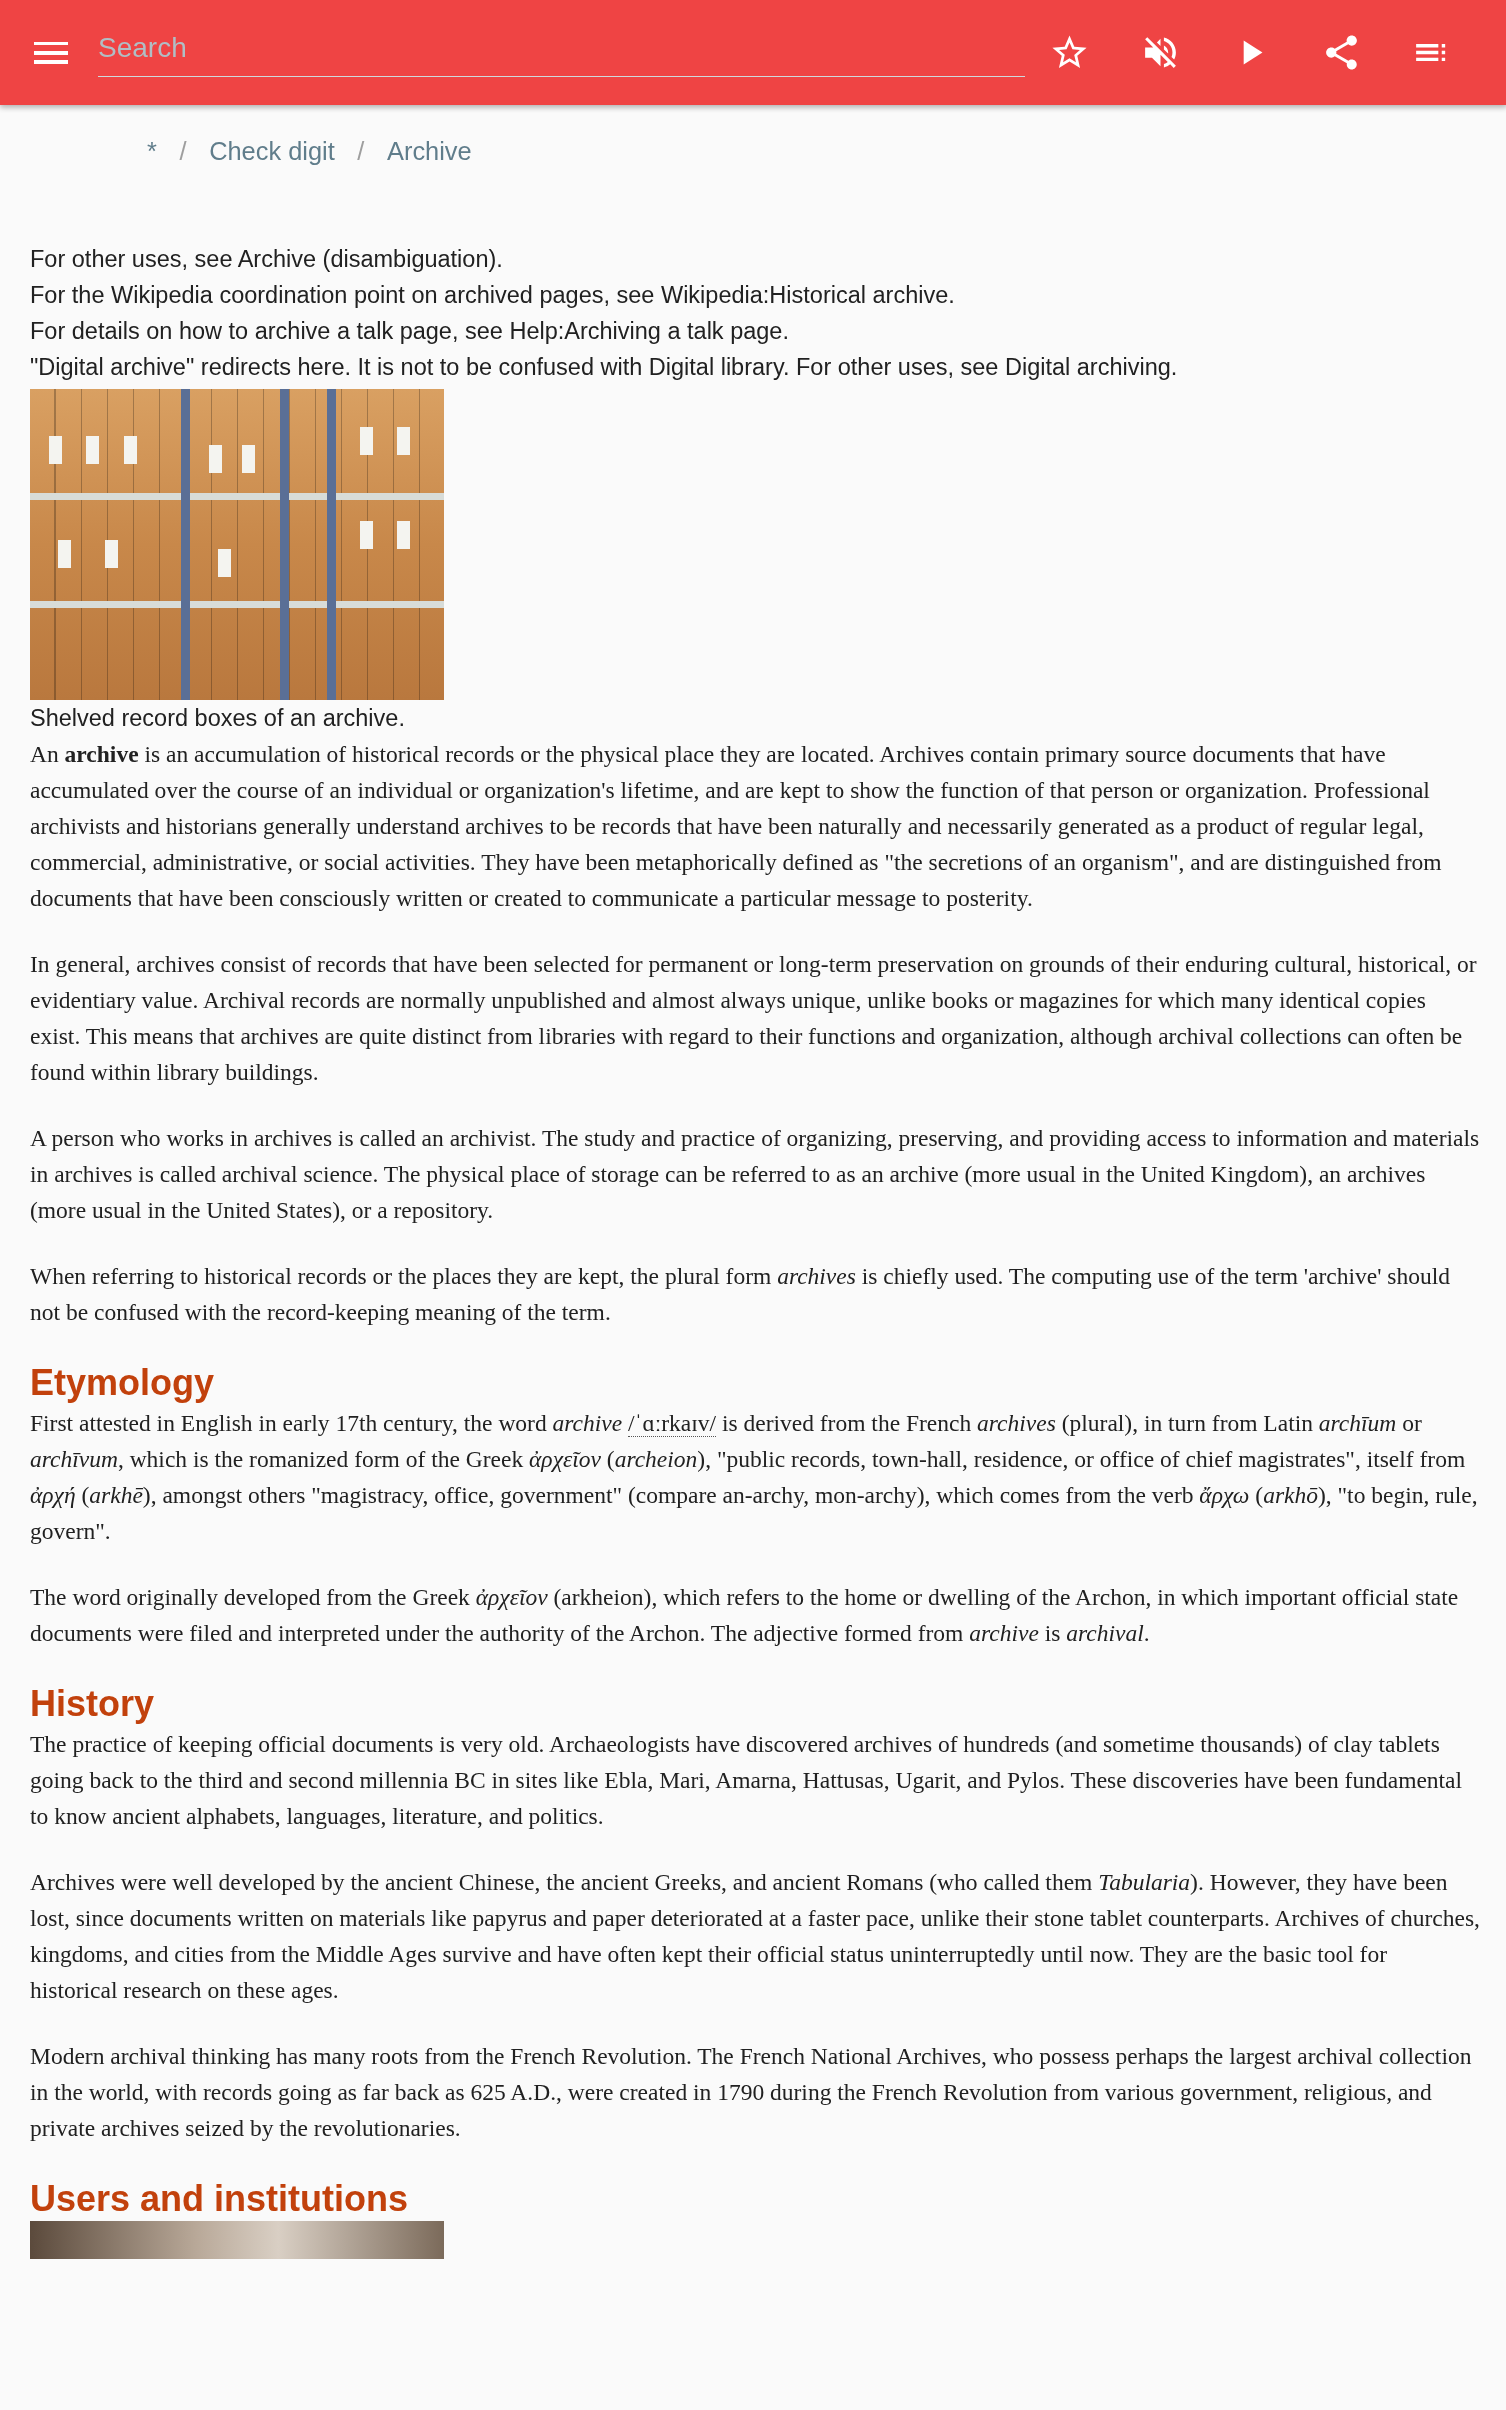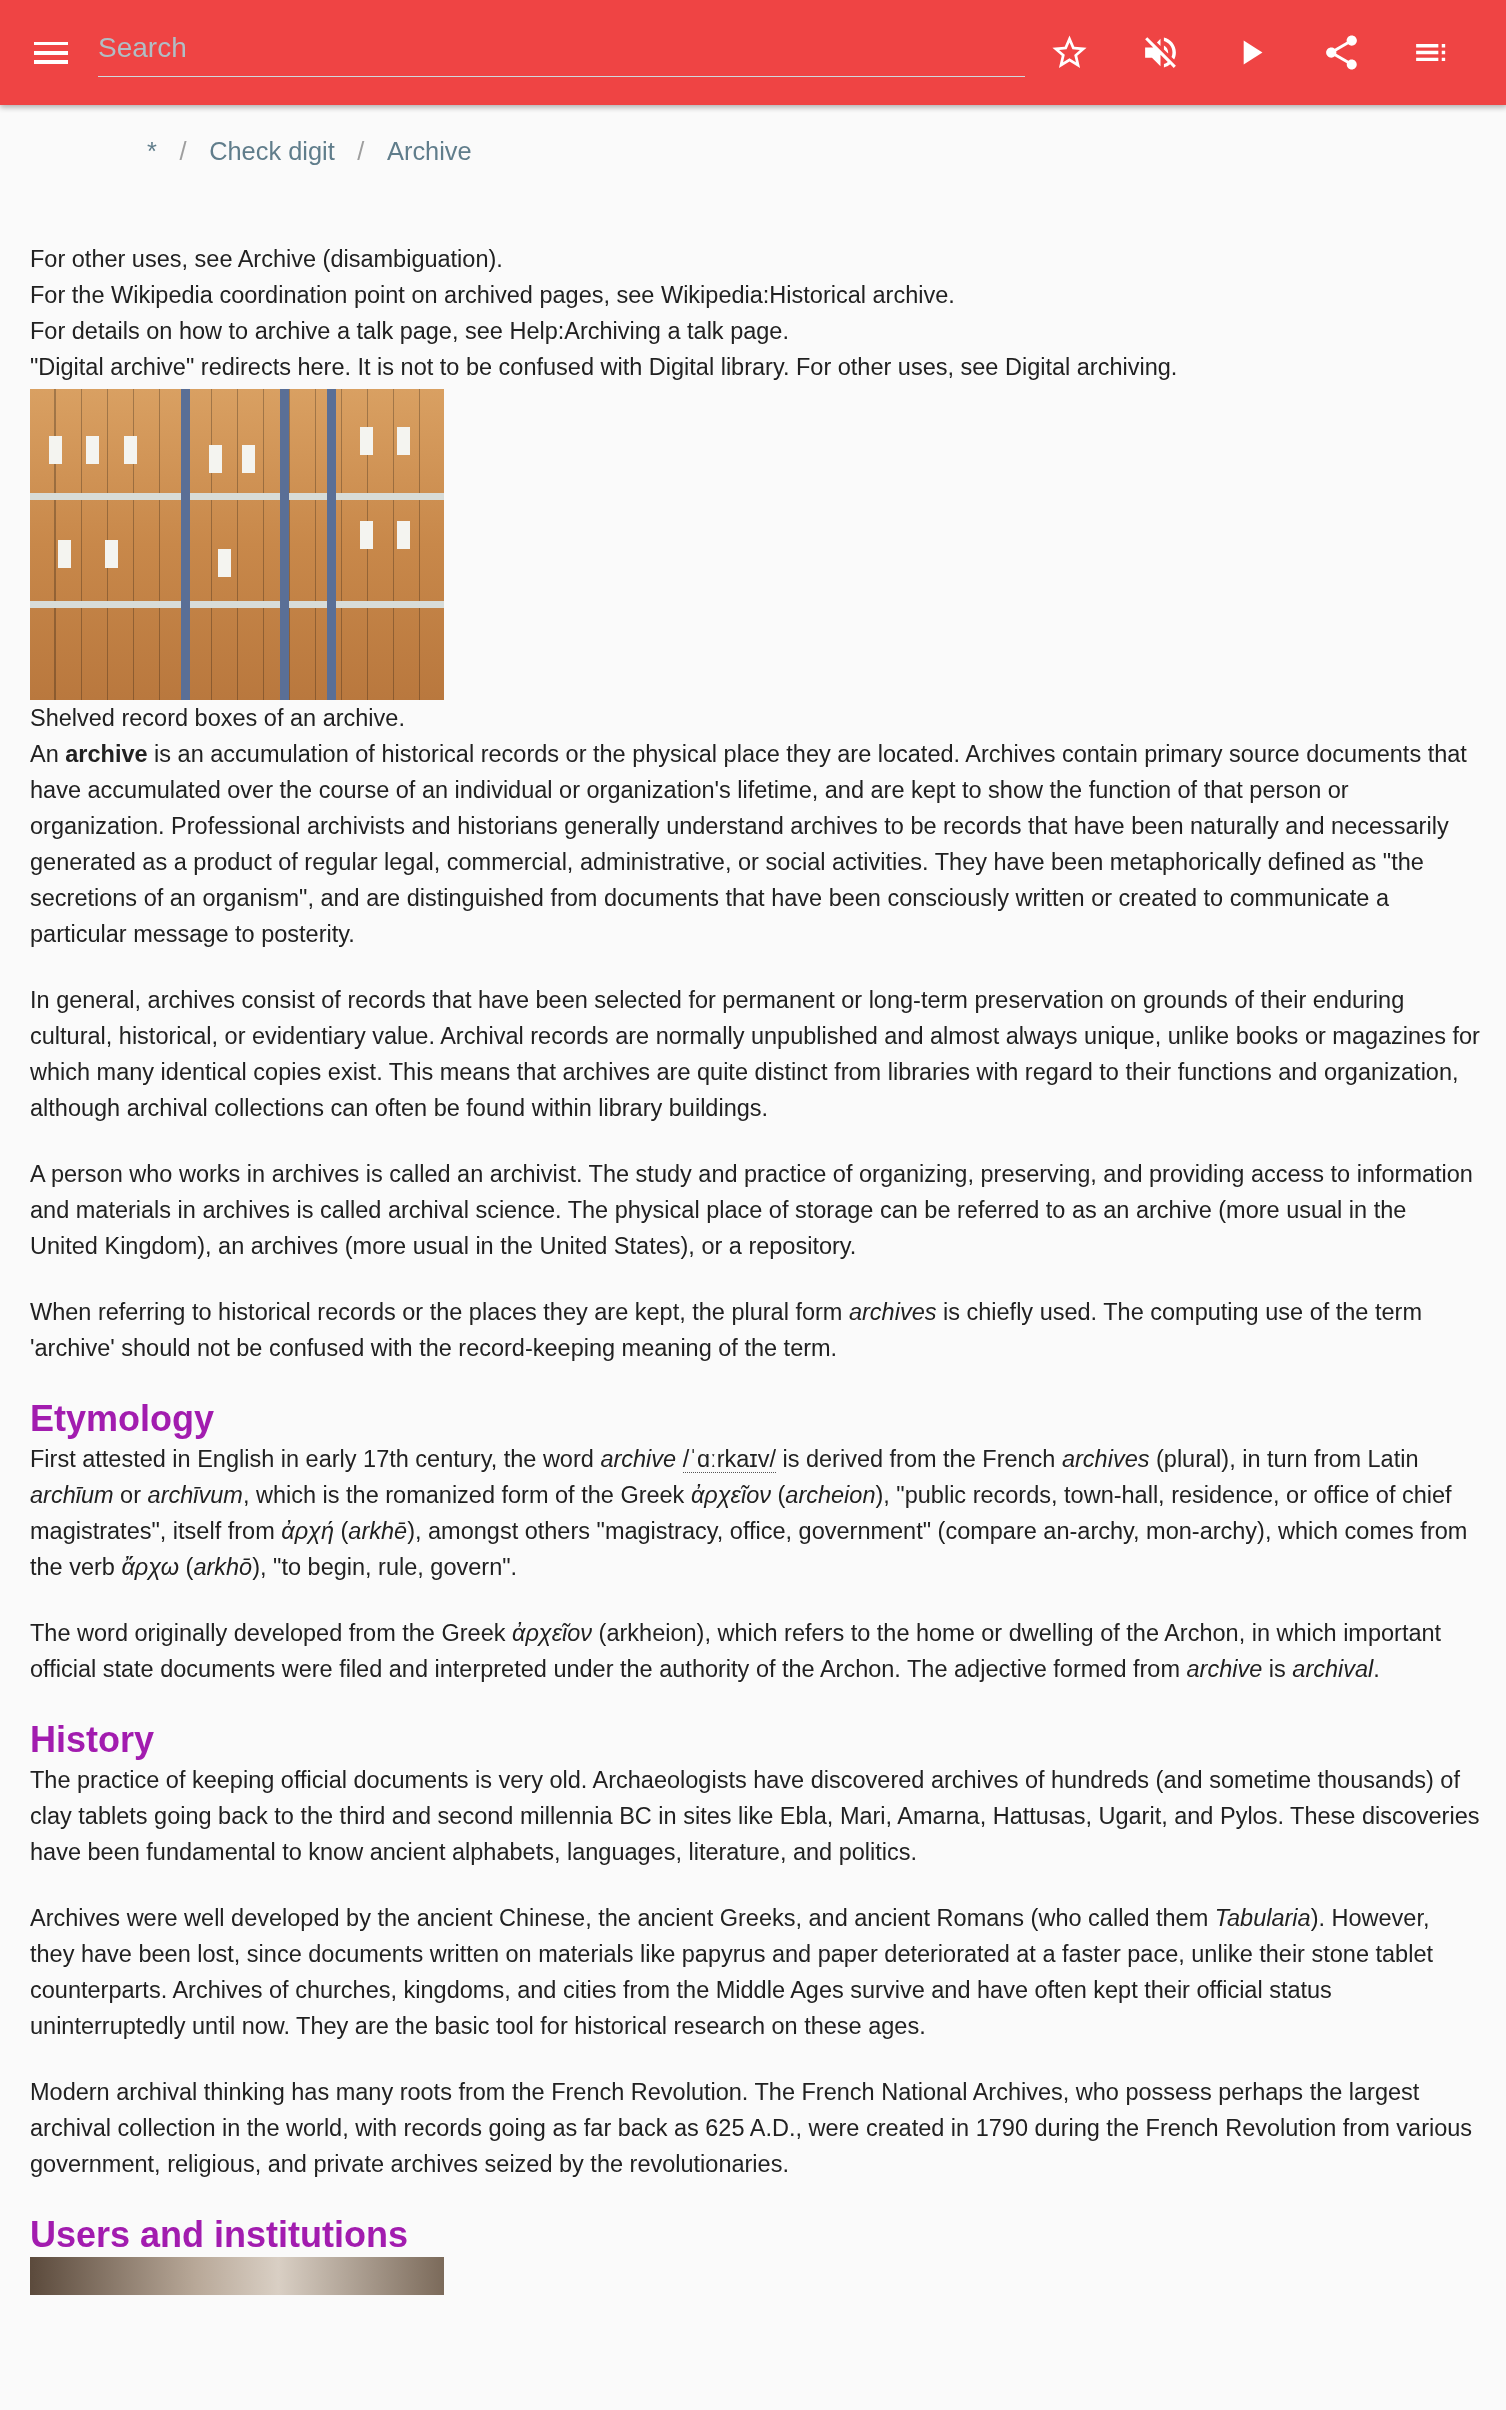--- a/index.html
+++ b/index.html
@@ -38,22 +38,22 @@
   .figure-img {
     width: 414px; height: 311px; margin-top: 3.8px; position: relative; overflow: hidden;
     background:
       repeating-linear-gradient(90deg, transparent 0 24.5px, rgba(0,0,0,0.25) 24.5px 26px),
       linear-gradient(180deg, #d9a062 0%, #c8884a 50%, #b9783e 100%);
   }
   .figure-img .shelf { position: absolute; left: 0; width: 414px; height: 7.5px; background: #d8dcd8; }
   .figure-img .post { position: absolute; top: 0; width: 9.4px; height: 311px; background: #5a6f96; }
   .figure-img .label { position: absolute; width: 13px; height: 28px; background: #f4f4f0; }
   .caption { display: block; }
-  p.para { margin-bottom: 30px; }
-  h2.section { font-size: 36px; line-height: 45px; font-weight: bold; margin-top: 3.8px; color: #a21caf; }
+  p.para { margin-bottom: 30px; font-family: Liberation Serif, serif; }
+  h2.section { font-size: 36px; line-height: 45px; font-weight: bold; margin-top: 3.8px; color: #c2410c; }
   .ipa { border-bottom: 1.9px dotted #555; text-align: center; }
   .figure-img2 {
     width: 414px; height: 38px; background: linear-gradient(90deg, #5b4a3c 0%, #b8a898 40%, #d9cfc4 60%, #7b6a5a 100%);
   }
 </style>
 </head>
 <body>
 
 <div class="toolbar">
   <div class="menu-btn">

